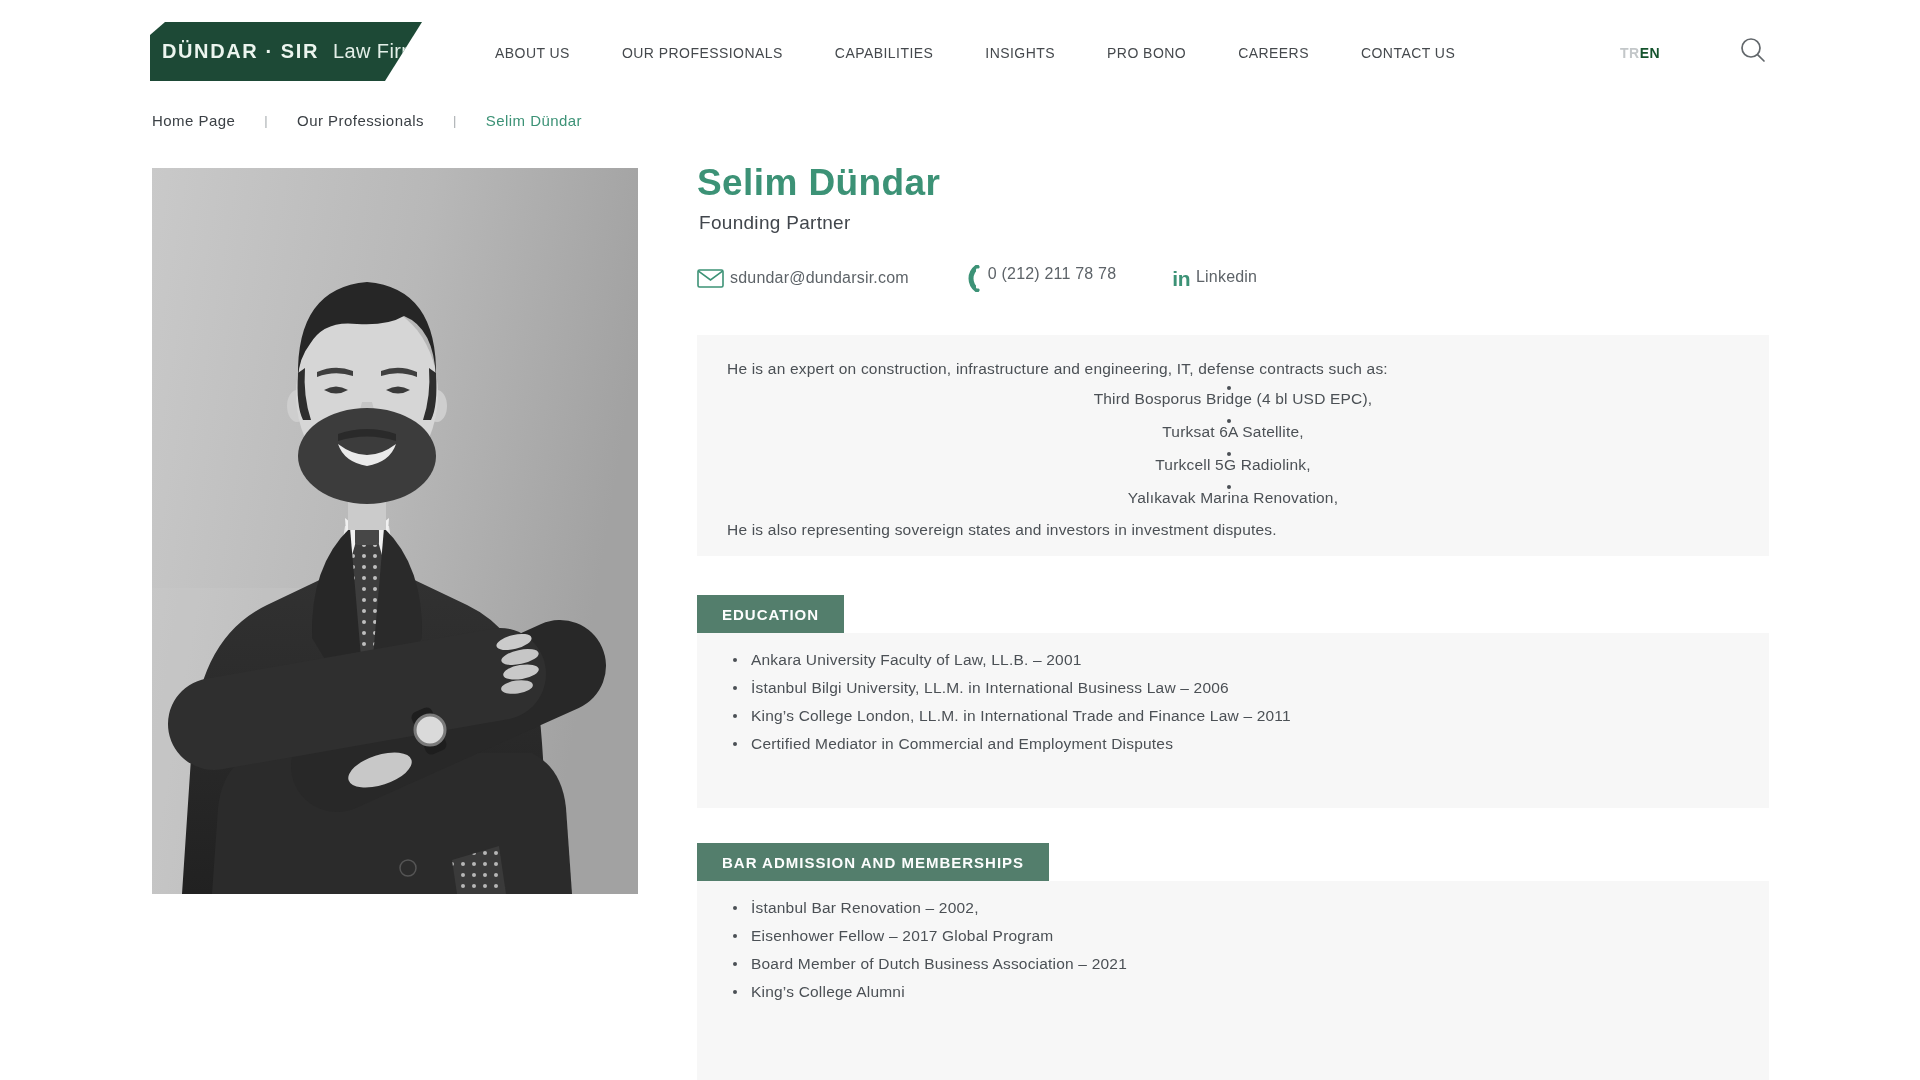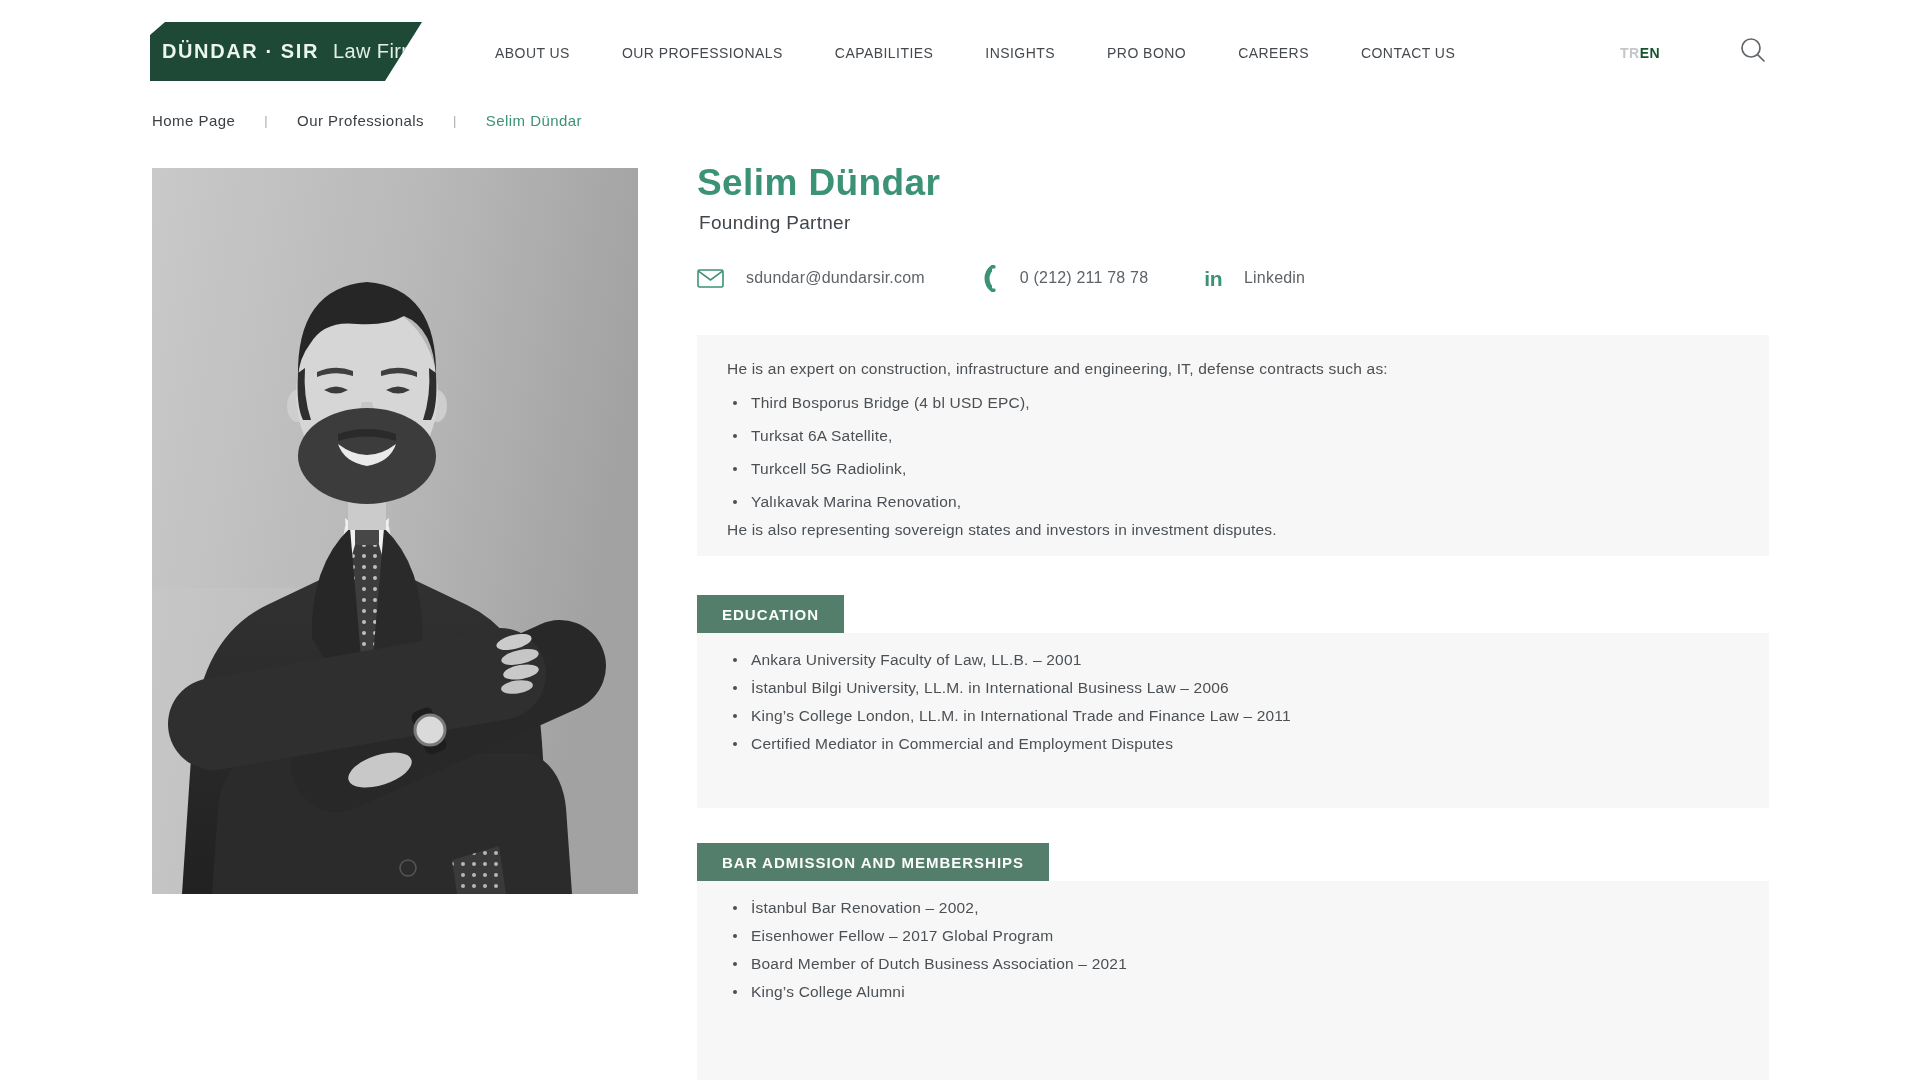--- a/index.html
+++ b/index.html
@@ -36,34 +36,34 @@
 
   
   .photo{position:absolute;left:152px;top:168px;width:486px;height:726px;overflow:hidden;}
 
   
   .profile-name{position:absolute;left:697px;top:162px;margin:0;font-size:37px;font-weight:700;
     color:#3c9276;letter-spacing:.4px;}
   .profile-role{position:absolute;left:699px;top:212px;font-size:19px;color:#41464c;letter-spacing:.3px;}
 
   .contacts{position:absolute;left:697px;top:258px;height:40px;display:flex;align-items:center;gap:56px;}
-  .contact{display:flex;align-items:center;gap:22px;font-size:16px;color:#5d6368;letter-spacing:.2px;cursor:pointer;}
+  .contact{display:flex;gap:6px;font-size:16px;color:#5d6368;letter-spacing:.2px;cursor:pointer;}
   .li-glyph{font-size:21px;font-weight:800;color:#3c9276;line-height:1;letter-spacing:-.5px;}
 
   
   .panel{position:absolute;left:697px;width:1072px;background:#f7f7f7;box-sizing:border-box;}
   .panel-bio{top:335px;height:221px;padding:24px 30px 0 30px;}
   .panel-edu{top:633px;height:175px;padding:13px 30px 0 30px;}
   .panel-bar{top:881px;height:199px;padding:13px 30px 0 30px;}
 
   .body-text{margin:0;font-size:15.5px;color:#4b5055;letter-spacing:.2px;line-height:20px;}
   .bullet-list{list-style:none;margin:0;padding:0;}
   .bullet-list li{display:flex;align-items:center;}
   .panel-bio .bullet-list{margin-top:7px;margin-bottom:2px;}
-  .panel-bio .bullet-list li{height:33px;}
+  .panel-bio .bullet-list li{height:33px;flex-direction:column;}
   .panel-edu .bullet-list li,.panel-bar .bullet-list li{height:28px;}
   .dot{width:4px;height:4px;border-radius:50%;background:#4b5055;margin:0 14px 0 6px;flex:0 0 auto;}
   .li-text{font-size:15.5px;color:#4b5055;letter-spacing:.2px;}
 
   .section-badge{position:absolute;left:697px;height:38px;background:#537e6c;color:#fcfdfd;
     display:inline-flex;align-items:center;padding:0 25px;font-size:15px;font-weight:700;letter-spacing:1px;}
   .badge-edu{top:595px;}
   .badge-bar{top:843px;}
 </style>
 </head>

